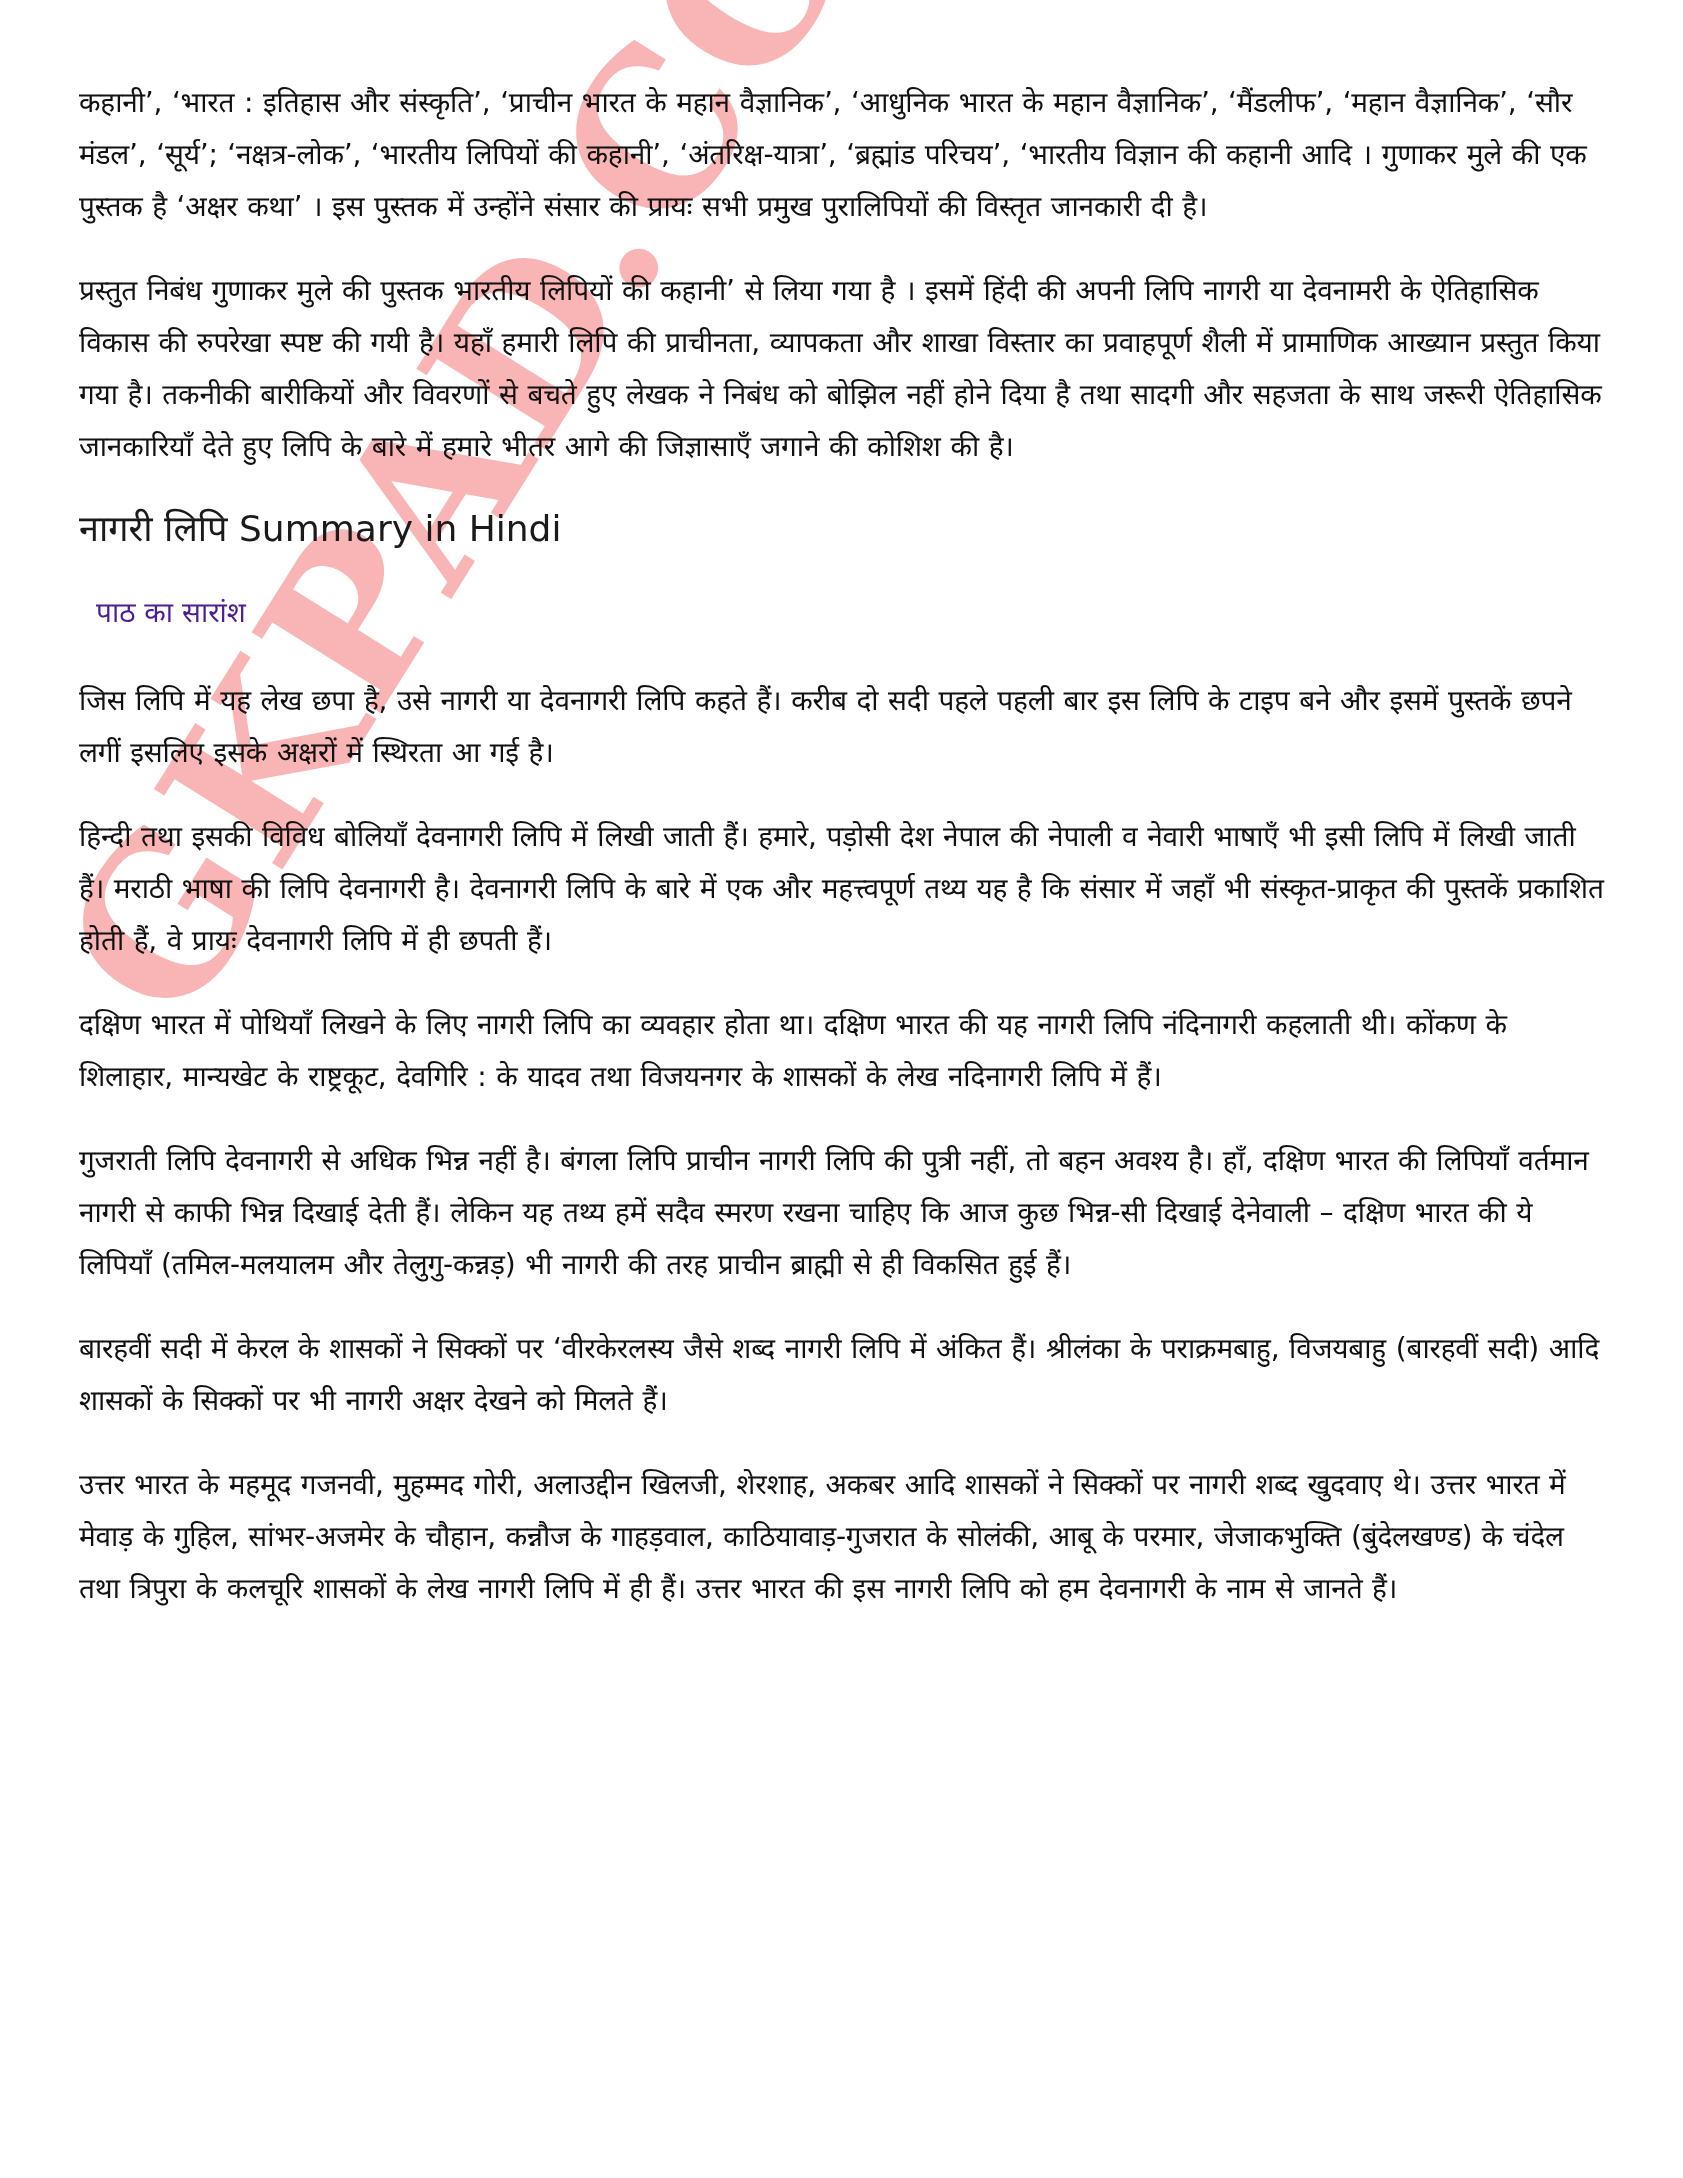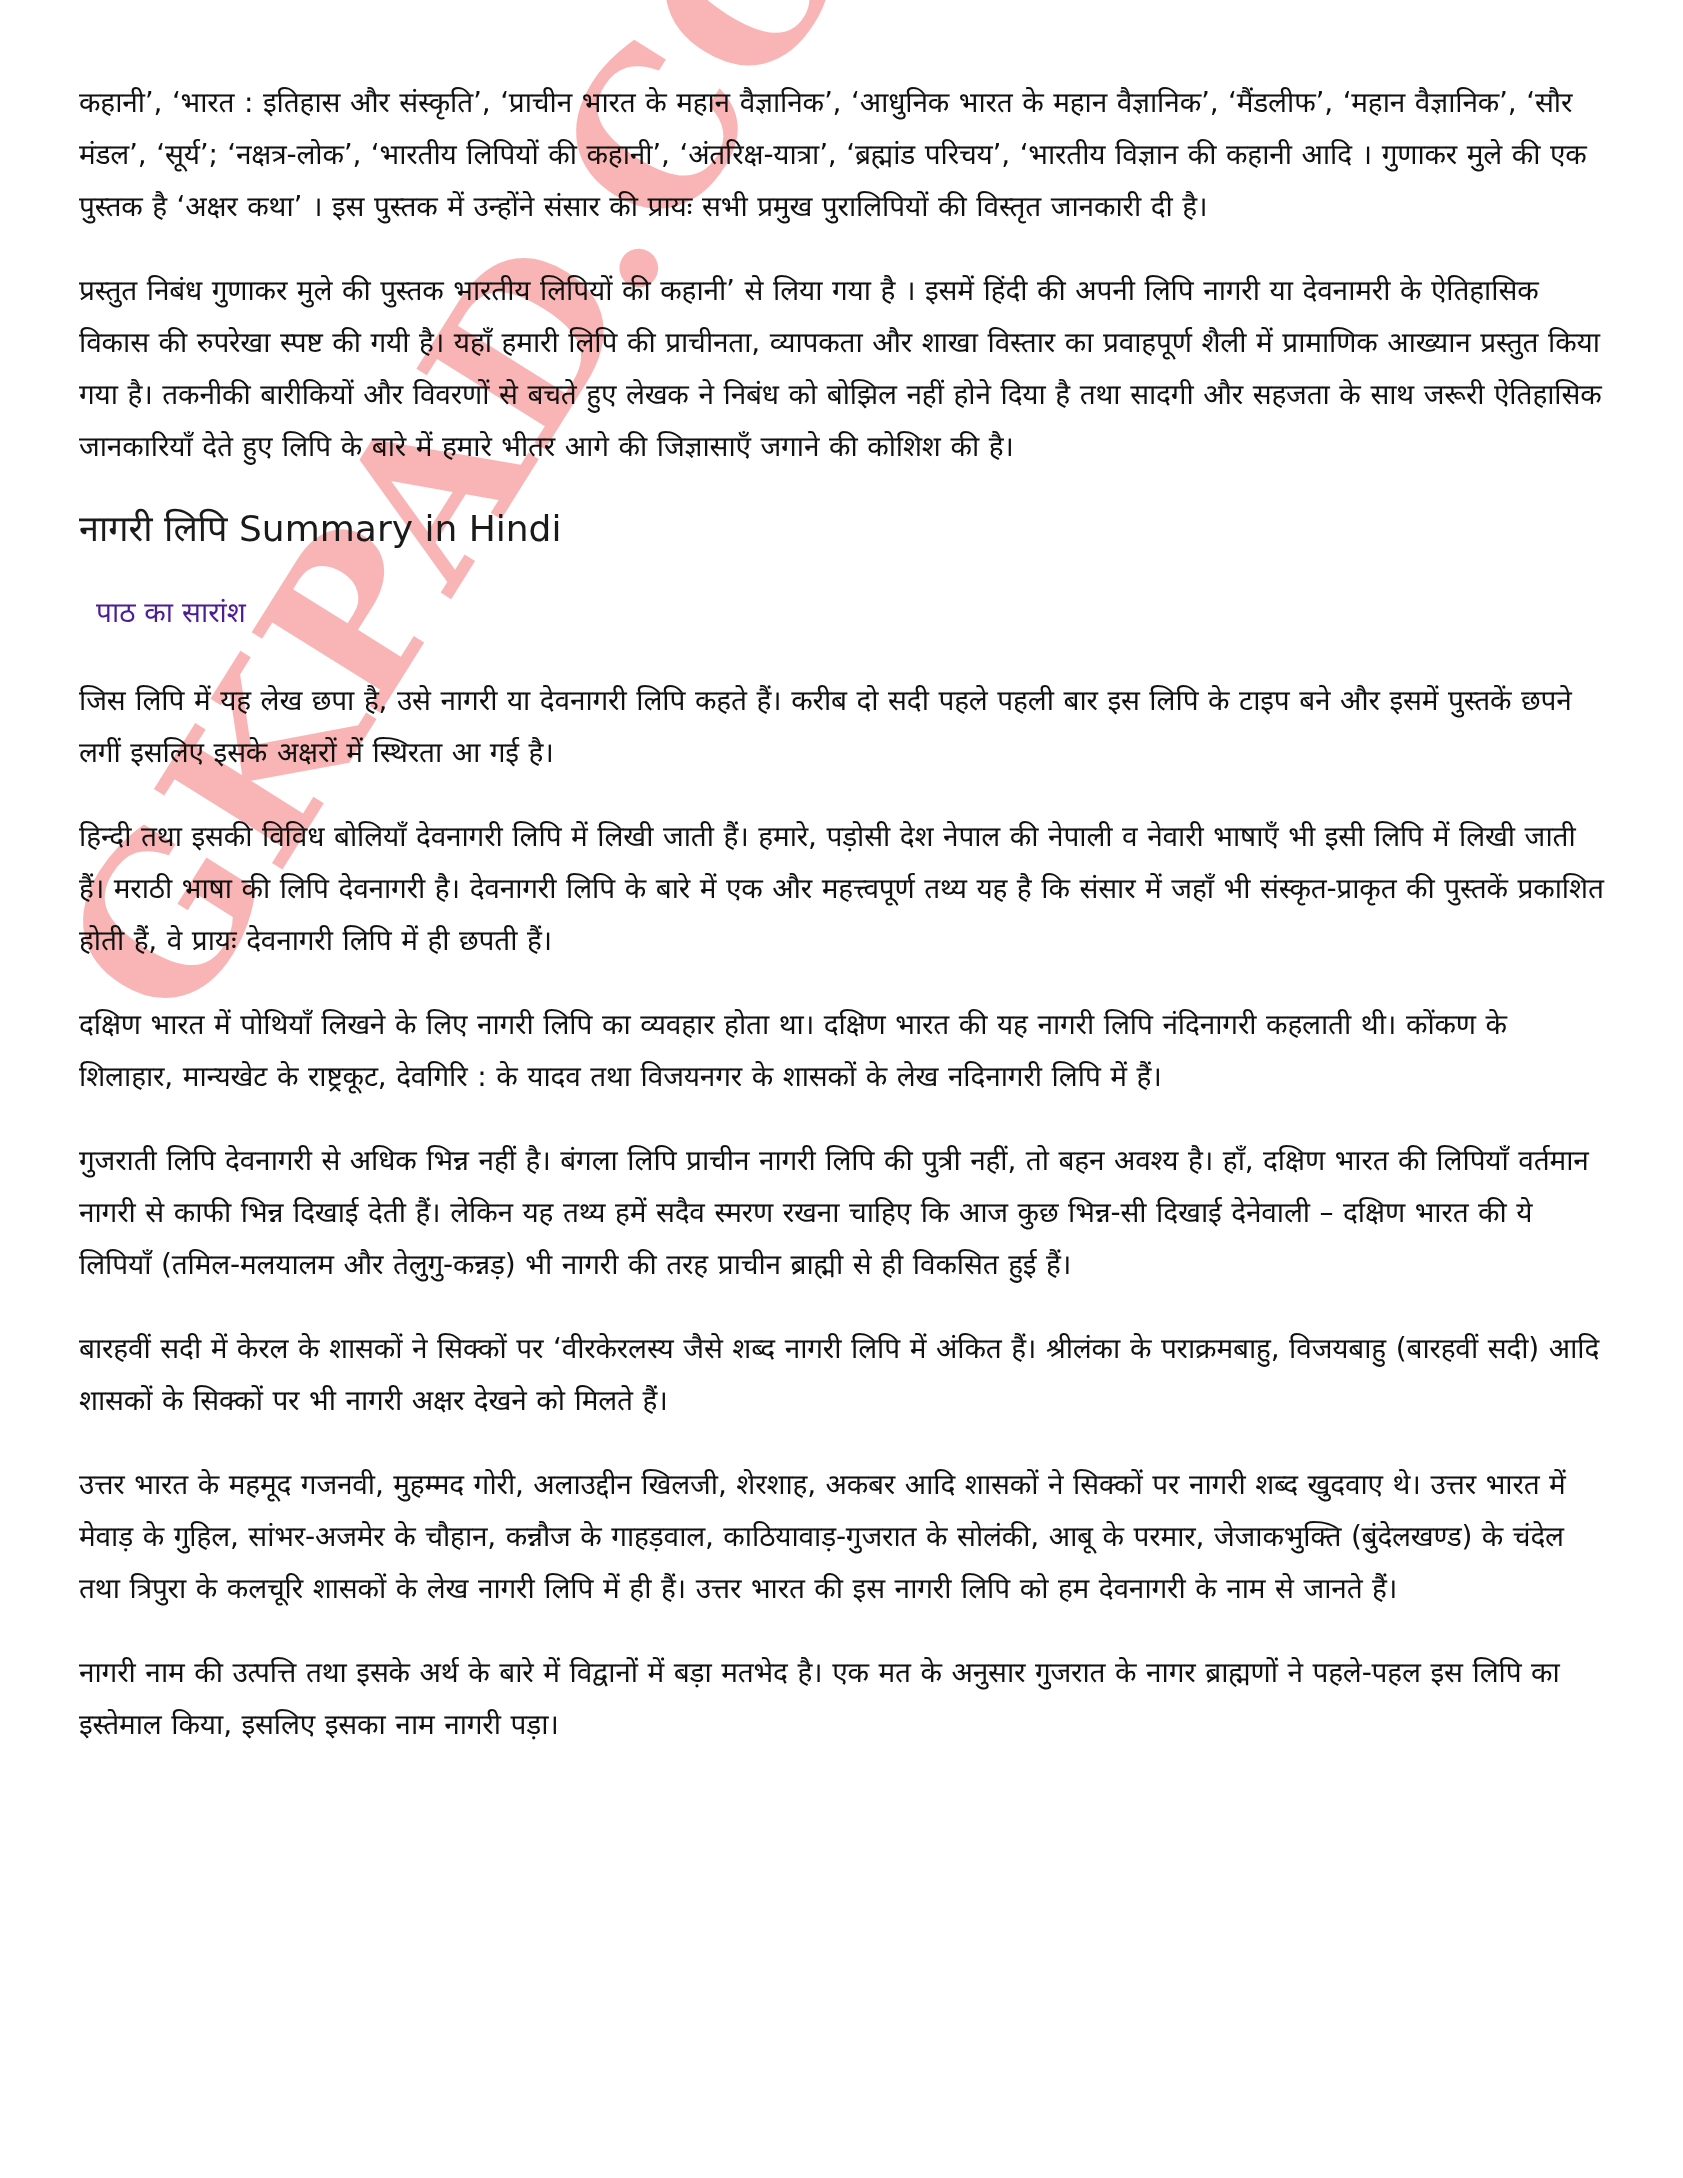--- a/index.html
+++ b/index.html
@@ -42,16 +42,15 @@
 
   <section>
     <h2 class="heading">नागरी लिपि Summary in Hindi</h2>
     <h3 class="subheading" style="color: #4c1d95; margin-left: 17px;">पाठ का सारांश</h3>
     <p class="para">जिस लिपि में यह लेख छपा है, उसे नागरी या देवनागरी लिपि कहते हैं। करीब दो सदी पहले पहली बार इस लिपि के टाइप बने और इसमें पुस्तकें छपने लगीं इसलिए इसके अक्षरों में स्थिरता आ गई है।</p>
     <p class="para">हिन्दी तथा इसकी विविध बोलियाँ देवनागरी लिपि में लिखी जाती हैं। हमारे, पड़ोसी देश नेपाल की नेपाली व नेवारी भाषाएँ भी इसी लिपि में लिखी जाती हैं। मराठी भाषा की लिपि देवनागरी है। देवनागरी लिपि के बारे में एक और महत्त्वपूर्ण तथ्य यह है कि संसार में जहाँ भी संस्कृत-प्राकृत की पुस्तकें प्रकाशित होती हैं, वे प्रायः देवनागरी लिपि में ही छपती हैं।</p>
     <p class="para">दक्षिण भारत में पोथियाँ लिखने के लिए नागरी लिपि का व्यवहार होता था। दक्षिण भारत की यह नागरी लिपि नंदिनागरी कहलाती थी। कोंकण के शिलाहार, मान्यखेट के राष्ट्रकूट, देवगिरि : के यादव तथा विजयनगर के शासकों के लेख नदिनागरी लिपि में हैं।</p>
     <p class="para">गुजराती लिपि देवनागरी से अधिक भिन्न नहीं है। बंगला लिपि प्राचीन नागरी लिपि की पुत्री नहीं, तो बहन अवश्य है। हाँ, दक्षिण भारत की लिपियाँ वर्तमान नागरी से काफी भिन्न दिखाई देती हैं। लेकिन यह तथ्य हमें सदैव स्मरण रखना चाहिए कि आज कुछ भिन्न-सी दिखाई देनेवाली – दक्षिण भारत की ये लिपियाँ (तमिल-मलयालम और तेलुगु-कन्नड़) भी नागरी की तरह प्राचीन ब्राह्मी से ही विकसित हुई हैं।</p>
     <p class="para">बारहवीं सदी में केरल के शासकों ने सिक्कों पर ‘वीरकेरलस्य जैसे शब्द नागरी लिपि में अंकित हैं। श्रीलंका के पराक्रमबाहु, विजयबाहु (बारहवीं सदी) आदि शासकों के सिक्कों पर भी नागरी अक्षर देखने को मिलते हैं।</p>
     <p class="para">उत्तर भारत के महमूद गजनवी, मुहम्मद गोरी, अलाउद्दीन खिलजी, शेरशाह, अकबर आदि शासकों ने सिक्कों पर नागरी शब्द खुदवाए थे। उत्तर भारत में मेवाड़ के गुहिल, सांभर-अजमेर के चौहान, कन्नौज के गाहड़वाल, काठियावाड़-गुजरात के सोलंकी, आबू के परमार, जेजाकभुक्ति (बुंदेलखण्ड) के चंदेल तथा त्रिपुरा के कलचूरि शासकों के लेख नागरी लिपि में ही हैं। उत्तर भारत की इस नागरी लिपि को हम देवनागरी के नाम से जानते हैं।</p>
-    <p class="para">नागरी नाम की उत्पत्ति तथा इसके अर्थ के बारे में विद्वानों में बड़ा मतभेद है। एक मत के अनुसार गुजरात के नागर ब्राह्मणों ने पहले-पहल इस लिपि का इस्तेमाल किया, इसलिए इसका नाम नागरी पड़ा।</p>
   </section>
 </main>
 
 
 </body></html>

